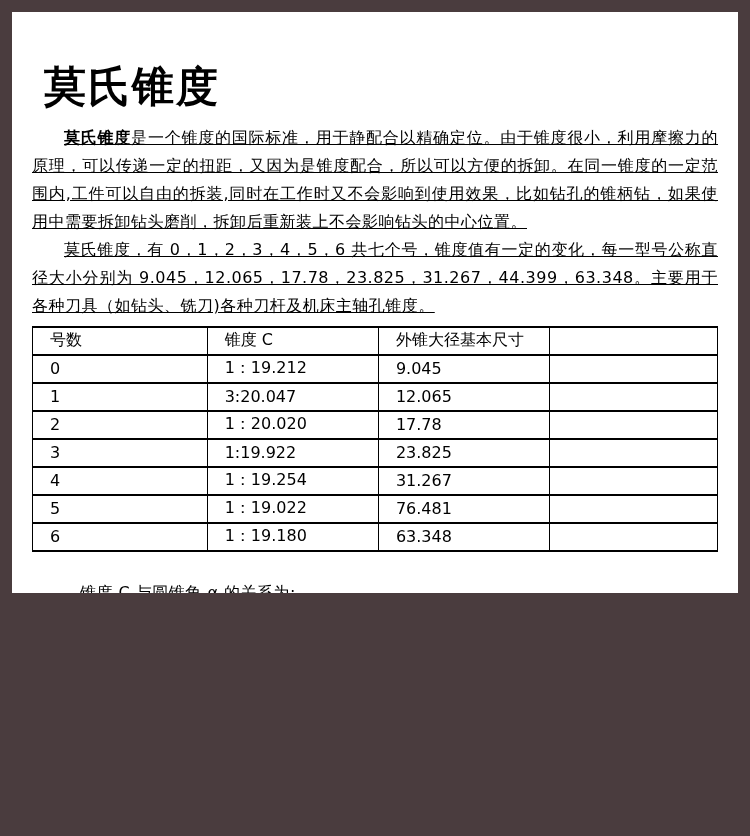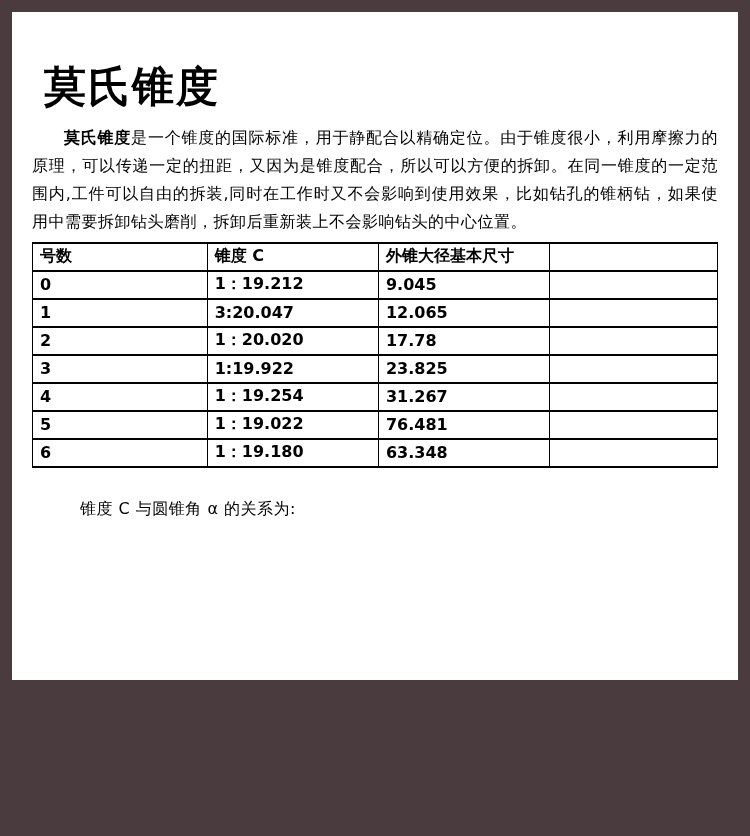--- a/index.html
+++ b/index.html
@@ -5,21 +5,21 @@
   html, body {
     margin: 0;
     padding: 0;
     background: #4a3c3e;
     font-family: "DejaVu Sans", sans-serif;
     color: #000;
   }
   .frame {
     position: relative;
     width: 750px;
-    height: 680px;
+    height: 593px;
     background: #4a3c3e;
     overflow: hidden;
   }
   .page {
     position: absolute;
     left: 12px;
     top: 12px;
     width: 726px;
     height: 809px;
     background: #ffffff;
@@ -35,39 +35,40 @@
     margin: 0 0 9px 12px;
     letter-spacing: 2px;
   }
   .para {
     font-size: 16px;
     line-height: 28px;
     margin: 0;
     text-indent: 2em;
     text-align: justify;
     letter-spacing: 0.5px;
+    text-decoration: underline;
   }
   .para b { letter-spacing: 0.5px; }
   .para.metric { text-indent: 2.8em; text-align: left; }
   table.spec {
     width: 100%;
     border-collapse: collapse;
     margin-top: 6px;
     table-layout: fixed;
     font-size: 16px;
   }
   table.spec td, table.spec th {
     border-left: 1px solid #000;
     border-right: 1px solid #000;
     border-top: 2px solid #000;
     border-bottom: 2px solid #000;
     height: 24px;
-    padding: 1px 7px;
+    padding: 1px 17px;
     text-align: left;
-    font-weight: bold;
+    font-weight: normal;
     vertical-align: middle;
     white-space: nowrap;
     overflow: hidden;
   }
   col.c1 { width: 25.5%; }
   col.c2 { width: 25%; }
   col.c3 { width: 25%; }
   col.c4 { width: 24.5%; }
   .footer-block {
     margin: 26px 0 0 48px;
@@ -79,20 +80,21 @@
 </head>
 <body>
 
 <div class="frame">
   <div class="page">
 
     <h1 class="doc-title">莫氏锥度</h1>
 
     <p class="para"><b>莫氏锥度</b><span>是一个锥度的国际标准，用于静配合以精确定位。由于锥度很小，利用摩擦力的原理，可以传递一定的扭距，又因为是锥度配合，所以可以方便的拆卸。在同一锥度的一定范围内,工件可以自由的拆装,同时在工作时又不会影响到使用效果，比如钻孔的锥柄钻，如果使用中需要拆卸钻头磨削，拆卸后重新装上不会影响钻头的中心位置。</span></p>
 
+    <p class="para">莫氏锥度，有 0，1，2，3，4，5，6 共七个号，锥度值有一定的变化，每一型号公称直径大小分别为 9.045，12.065，17.78，23.825，31.267，44.399，63.348。主要用于各种刀具（如钻头、铣刀)各种刀杆及机床主轴孔锥度。</p>
 
 
 
     <table class="spec">
       <colgroup>
         <col class="c1">
           <col class="c2">
           <col class="c3">
           <col class="c4">
       </colgroup>

